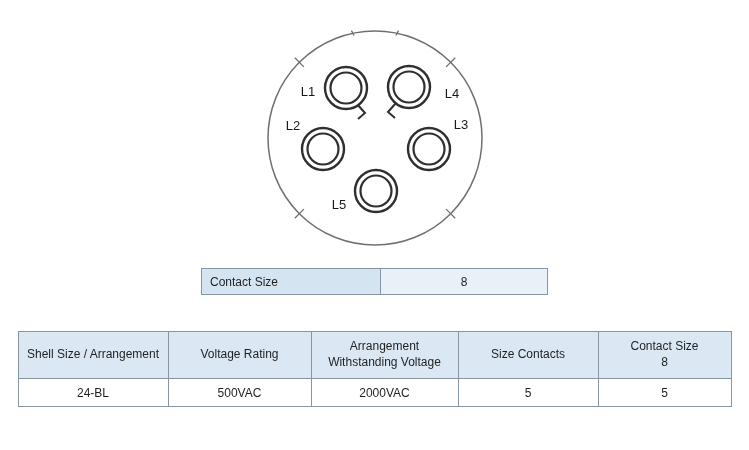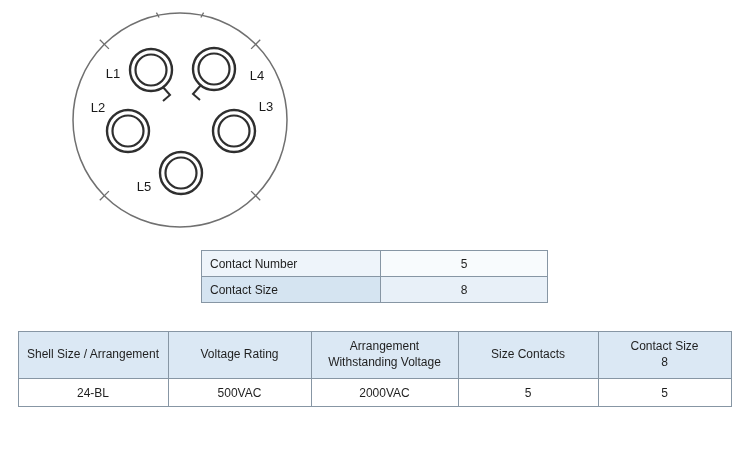--- a/index.html
+++ b/index.html
@@ -7,21 +7,22 @@
     width: 749px;
     height: 450px;
     position: relative;
     overflow: hidden;
     font-family: "Liberation Sans", sans-serif;
     color: #1f1f1f;
     background: #ffffff;
   }
   .diagram-wrap {
     display: flex;
-    padding-top: 4px;
+    justify-content: center;
+    padding-top: 22px;
   }
   .contact-label {
     font-size: 13px;
     fill: #1a1a1a;
     font-family: "Liberation Sans", sans-serif;
   }
 
   
   table.insert-table {
     border-collapse: collapse;
@@ -45,21 +46,21 @@
     padding: 0 4px;
   }
   tr.stripe-a td.cell-label { background: #d5e4f1; }
   tr.stripe-a td.cell-value { background: #e8f0f8; }
   tr.stripe-b td.cell-label { background: #eef4fa; }
   tr.stripe-b td.cell-value { background: #f8fbfd; }
 
   
   table.spec-table {
     border-collapse: collapse;
-    margin: 28px auto 0 auto;
+    margin: 36px auto 0 auto;
     table-layout: fixed;
     width: 713px;
     border-radius: 17px;
   }
   table.spec-table th {
     background: #dbe8f4;
     font-weight: normal;
     font-size: 12px;
     color: #1f1f1f;
     border: 1px solid #8796a4;
@@ -131,24 +132,20 @@
       <g>
         <circle cx="181" cy="169" r="21" fill="#ffffff" stroke="#2f2f2f" stroke-width="2.4"></circle>
         <circle cx="181" cy="169" r="15.5" fill="#ffffff" stroke="#2f2f2f" stroke-width="2.2"></circle>
         <text x="144" y="187" text-anchor="middle" class="contact-label">L5</text>
       </g>
     </svg>
   </div>
 
   <table class="insert-table">
     <tbody>
-      <tr class="stripe-b">
-        <td class="cell-label">Contact Number</td>
-        <td class="cell-value">5</td>
-      </tr>
       <tr class="stripe-a">
         <td class="cell-label">Contact Size</td>
         <td class="cell-value">8</td>
       </tr>
     </tbody>
   </table>
 
   <table class="spec-table">
     <colgroup>
       <col style="width:150px">

